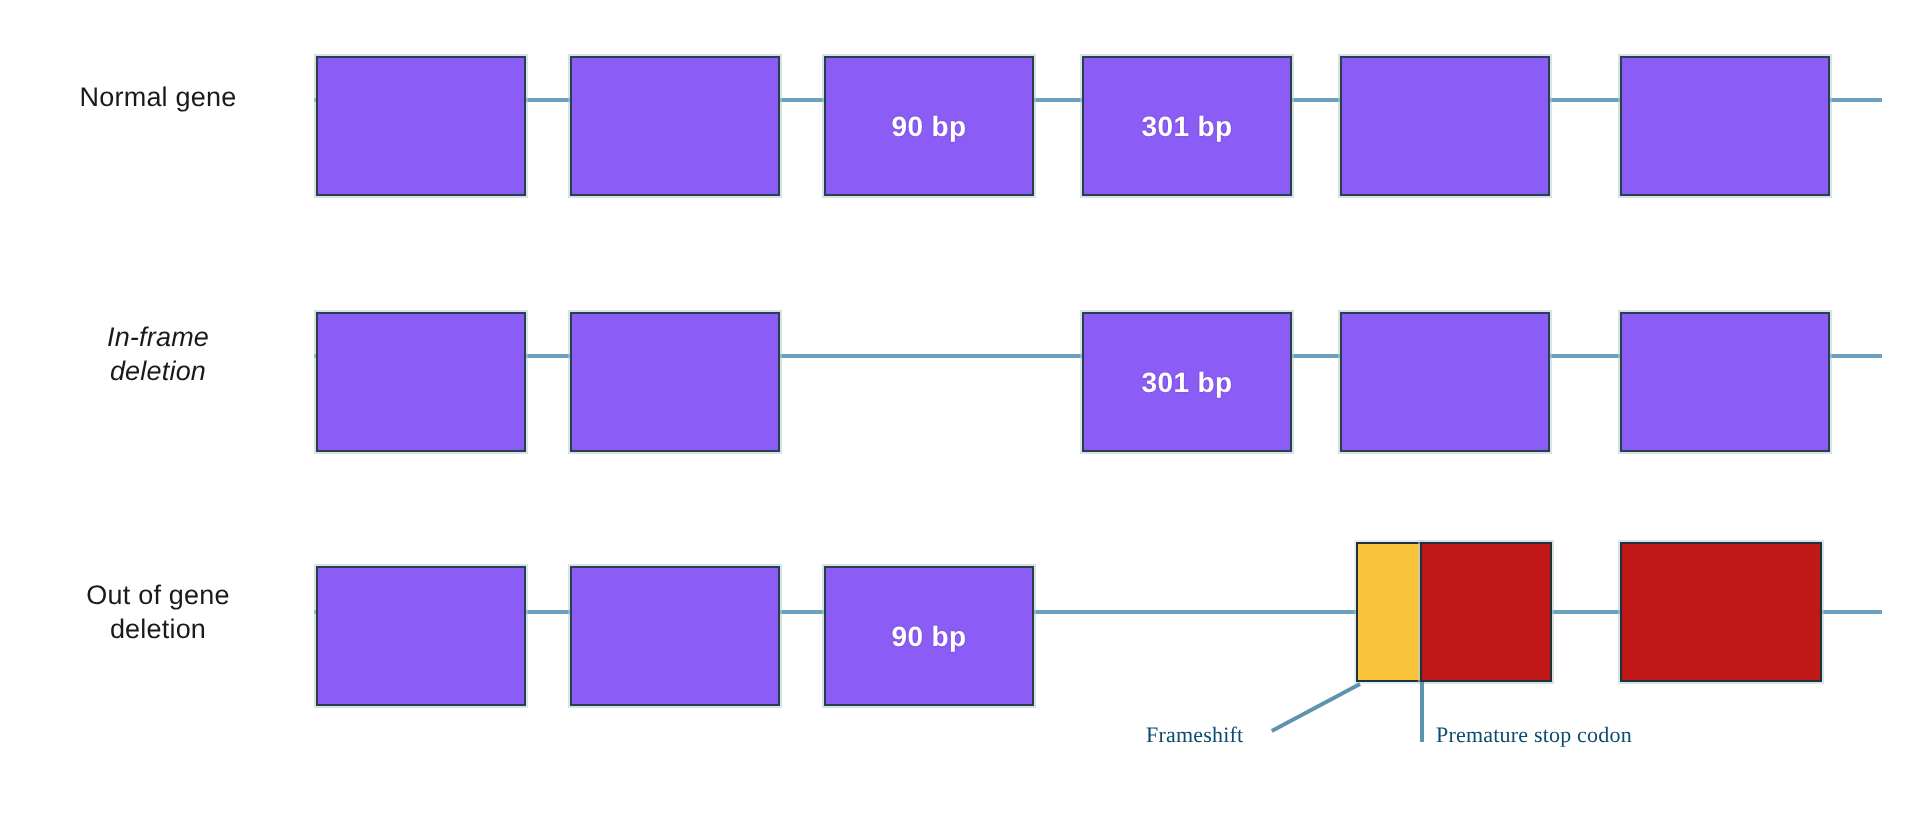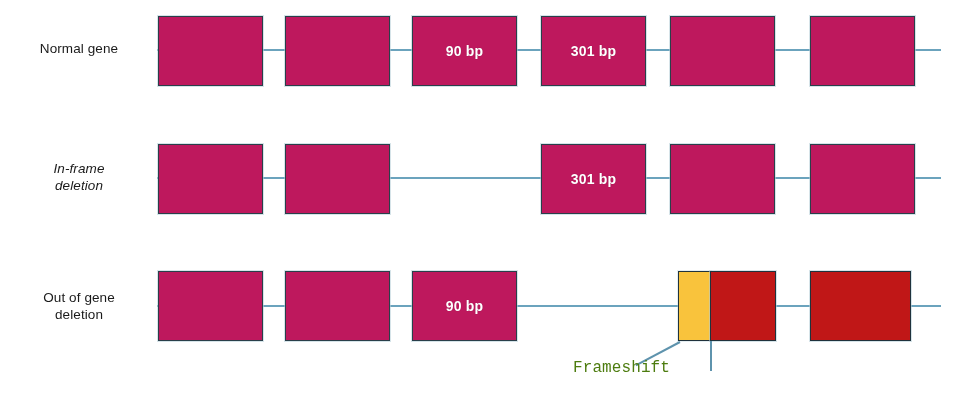--- a/index.html
+++ b/index.html
@@ -39,46 +39,47 @@
     display: flex;
     align-items: center;
     justify-content: center;
     color: #ffffff;
     font-size: 14px;
     font-weight: bold;
     letter-spacing: 0.2px;
     font-family: "Liberation Sans", sans-serif;
   }
   .exon.teal {
-    background: #be185d;
+    background: #8b5cf6;
     border: 1.5px solid #2a3f4a;
     box-shadow: 0 0 0 1px rgba(180,205,215,0.55);
+    margin-top: 12px;
   }
   .exon.red {
     background: #c01717;
     border: 1.5px solid #20323c;
     box-shadow: 0 0 0 1px rgba(180,205,215,0.55);
   }
   .exon.yellow {
     background: #f9c33c;
     border: 1.5px solid #20323c;
     box-shadow: 0 0 0 1px rgba(180,205,215,0.35);
   }
   .exon-text {
     pointer-events: none;
     text-shadow: 0 0 1px rgba(0,0,0,0.25);
   }
   .callout-label {
     position: absolute;
-    color: #4d7c0f;
-    font-size: 16px;
+    color: #0c4a6e;
+    font-size: 11px;
     line-height: 18px;
     letter-spacing: 0.1px;
     white-space: nowrap;
-    font-family: Liberation Mono, monospace;
+    font-family: Liberation Serif, serif;
   }
   .leader {
     position: absolute;
     background: #5e93ad;
   }
   .leader-vert {
     width: 2px;
   }
   .leader-diag {
     height: 2px;
@@ -153,14 +154,15 @@
     <span class="exon-text"></span>
   </div>
   <div class="exon red" style="left:810px; top:271px; width:101px; height:70px;">
     <span class="exon-text"></span>
   </div>
 
   <div class="leader leader-diag" style="left:680px; top:341px; width:50px; transform: rotate(152deg);"></div>
   <div class="leader leader-vert" style="left:710px; top:341px; height:30px;"></div>
 
   <div class="callout-label" style="left:573px; top:359px;">Frameshift</div>
+  <div class="callout-label" style="left:718px; top:359px;">Premature stop codon</div>
 
 </div>
 
 </body></html>

